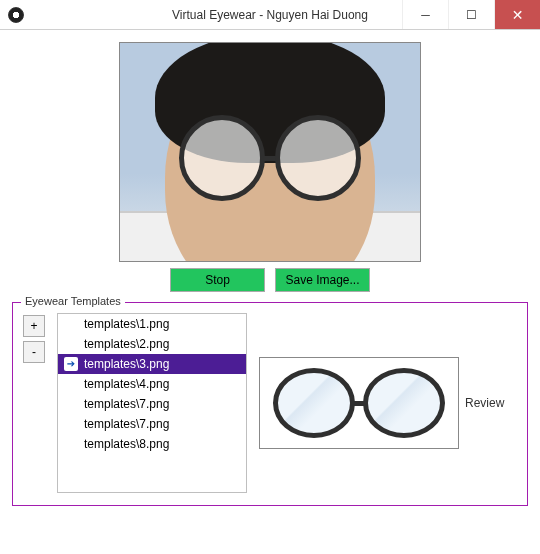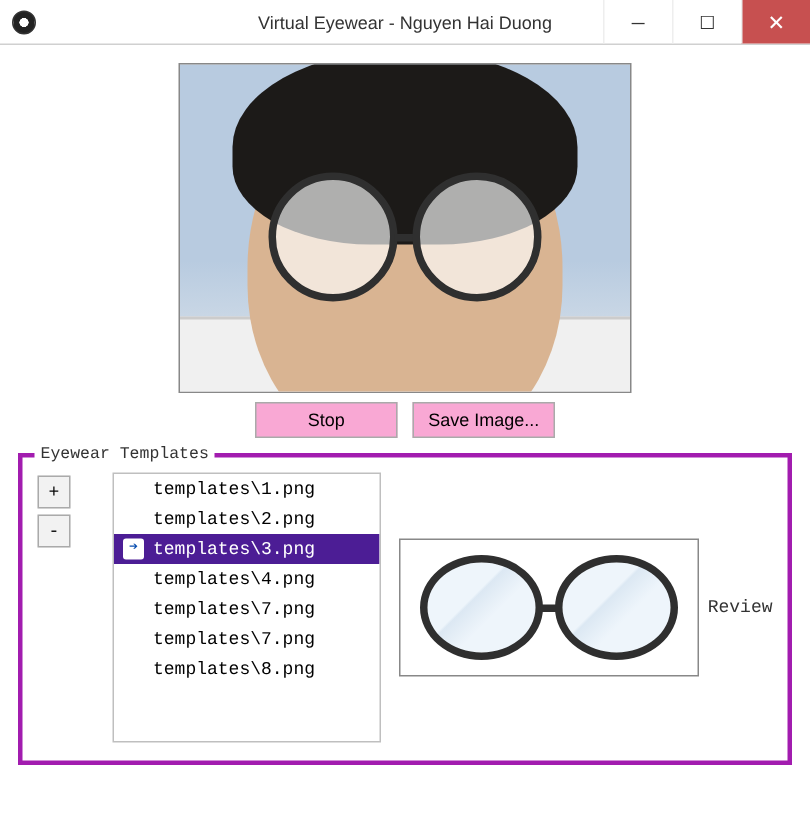--- a/index.html
+++ b/index.html
@@ -111,32 +111,31 @@
   .btnrow {
     display: flex;
     justify-content: center;
     gap: 10px;
     margin-bottom: 10px;
   }
   .btn {
     min-width: 95px;
     height: 24px;
     border: 1px solid #aaa;
-    background: #f9a8d4;
+    background: #22c55e;
     font-size: 12px;
     display: flex;
     align-items: center;
     justify-content: center;
     cursor: default;
   }
   .groupbox {
-    border: 3px solid #a21caf;
+    border: 1px solid #a21caf;
     padding: 10px 10px 12px 10px;
     position: relative;
-    font-family: Liberation Mono, monospace;
   }
   .groupbox > .legend {
     position: absolute;
     top: -8px;
     left: 8px;
     background: #fff;
     padding: 0 4px;
     font-size: 11px;
     color: #333;
   }
@@ -158,21 +157,20 @@
     align-items: center;
     justify-content: center;
     font-size: 12px;
   }
   .listbox {
     width: 190px;
     height: 180px;
     border: 1px solid #bfbfbf;
     background: #fff;
     overflow: auto;
-    margin-left: 16px;
   }
   .listitem {
     height: 20px;
     padding-left: 26px;
     display: flex;
     align-items: center;
     font-size: 12px;
     color: #000;
     position: relative;
   }

